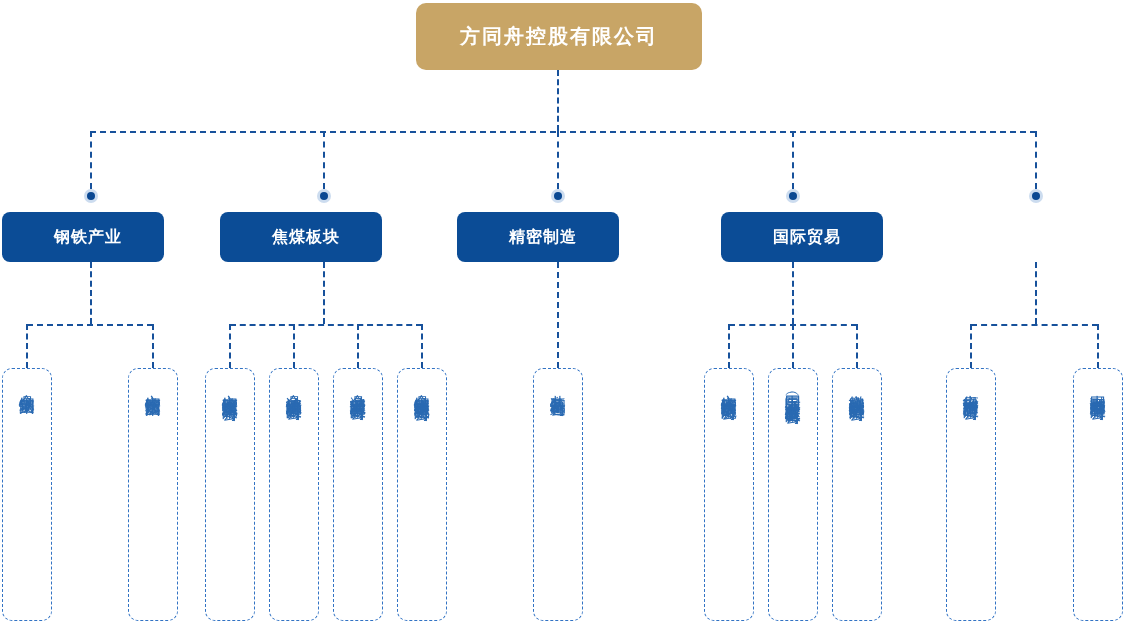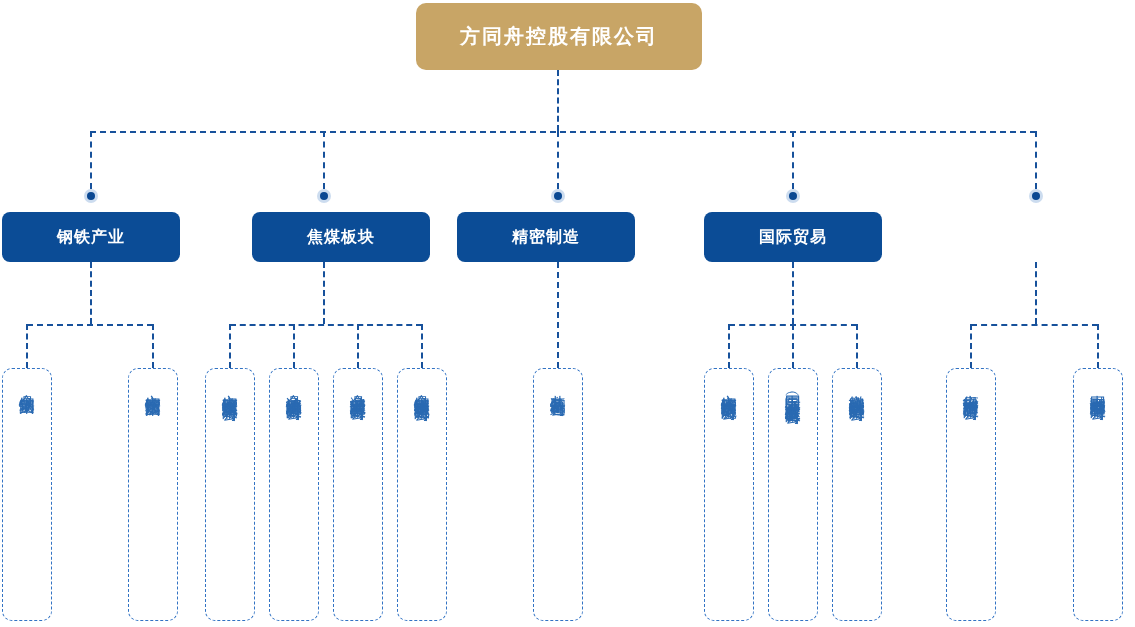--- a/index.html
+++ b/index.html
@@ -19,24 +19,24 @@
   .dot-core{position:absolute;width:8px;height:8px;border-radius:50%;background:#0A4892;}
   
   .root{
     position:absolute;left:416px;top:3px;width:286px;height:67px;
     background:#C8A566;border-radius:10px;
     display:flex;align-items:center;justify-content:center;
     color:#ffffff;font-size:20px;font-weight:bold;letter-spacing:2px;
   }
   
   .branch{
-    position:absolute;top:212px;width:178px;height:50px;
+    position:absolute;top:212px;width:152px;height:50px;
     background:#0B4C96;border-radius:8px;
     display:flex;align-items:center;justify-content:center;
-    color:#ffffff;font-size:16px;font-weight:bold;letter-spacing:1px;
+    color:#ffffff;font-size:16px;font-weight:bold;letter-spacing:1px;padding-left:10px;
   }
   
   .leaf{
     position:absolute;top:368px;width:50px;height:253px;
     border:1px dashed #3273C4;border-radius:10px;background:#ffffff;
     box-sizing:border-box;
     display:flex;justify-content:center;align-items:flex-start;
   }
   .leaf span{
     writing-mode:vertical-rl;text-orientation:mixed;
@@ -69,27 +69,27 @@
   <div class="dot-halo" style="left:551px;top:189px"></div>
   <div class="dot-core" style="left:554px;top:192px"></div>
   <div class="dot-halo" style="left:786px;top:189px"></div>
   <div class="dot-core" style="left:789px;top:192px"></div>
   <div class="dot-halo" style="left:1029px;top:189px"></div>
   <div class="dot-core" style="left:1032px;top:192px"></div>
 
   <div class="branch" style="left:2px">
       <span>钢铁产业</span>
     </div>
-  <div class="branch" style="left:252px">
+  <div class="branch" style="left:220px">
       <span>焦煤板块</span>
     </div>
   <div class="branch" style="left:457px">
       <span>精密制造</span>
     </div>
-  <div class="branch" style="left:704px">
+  <div class="branch" style="left:721px">
       <span>国际贸易</span>
     </div>
 
   <div class="vline" style="left:90px;top:262px;height:62px"></div>
   <div class="hline" style="left:27px;top:324px;width:126px"></div>
   <div class="vline" style="left:26px;top:324px;height:44px"></div>
   <div class="vline" style="left:152px;top:324px;height:44px"></div>
 
   <div class="vline" style="left:323px;top:262px;height:62px"></div>
   <div class="hline" style="left:230px;top:324px;width:192px"></div>

